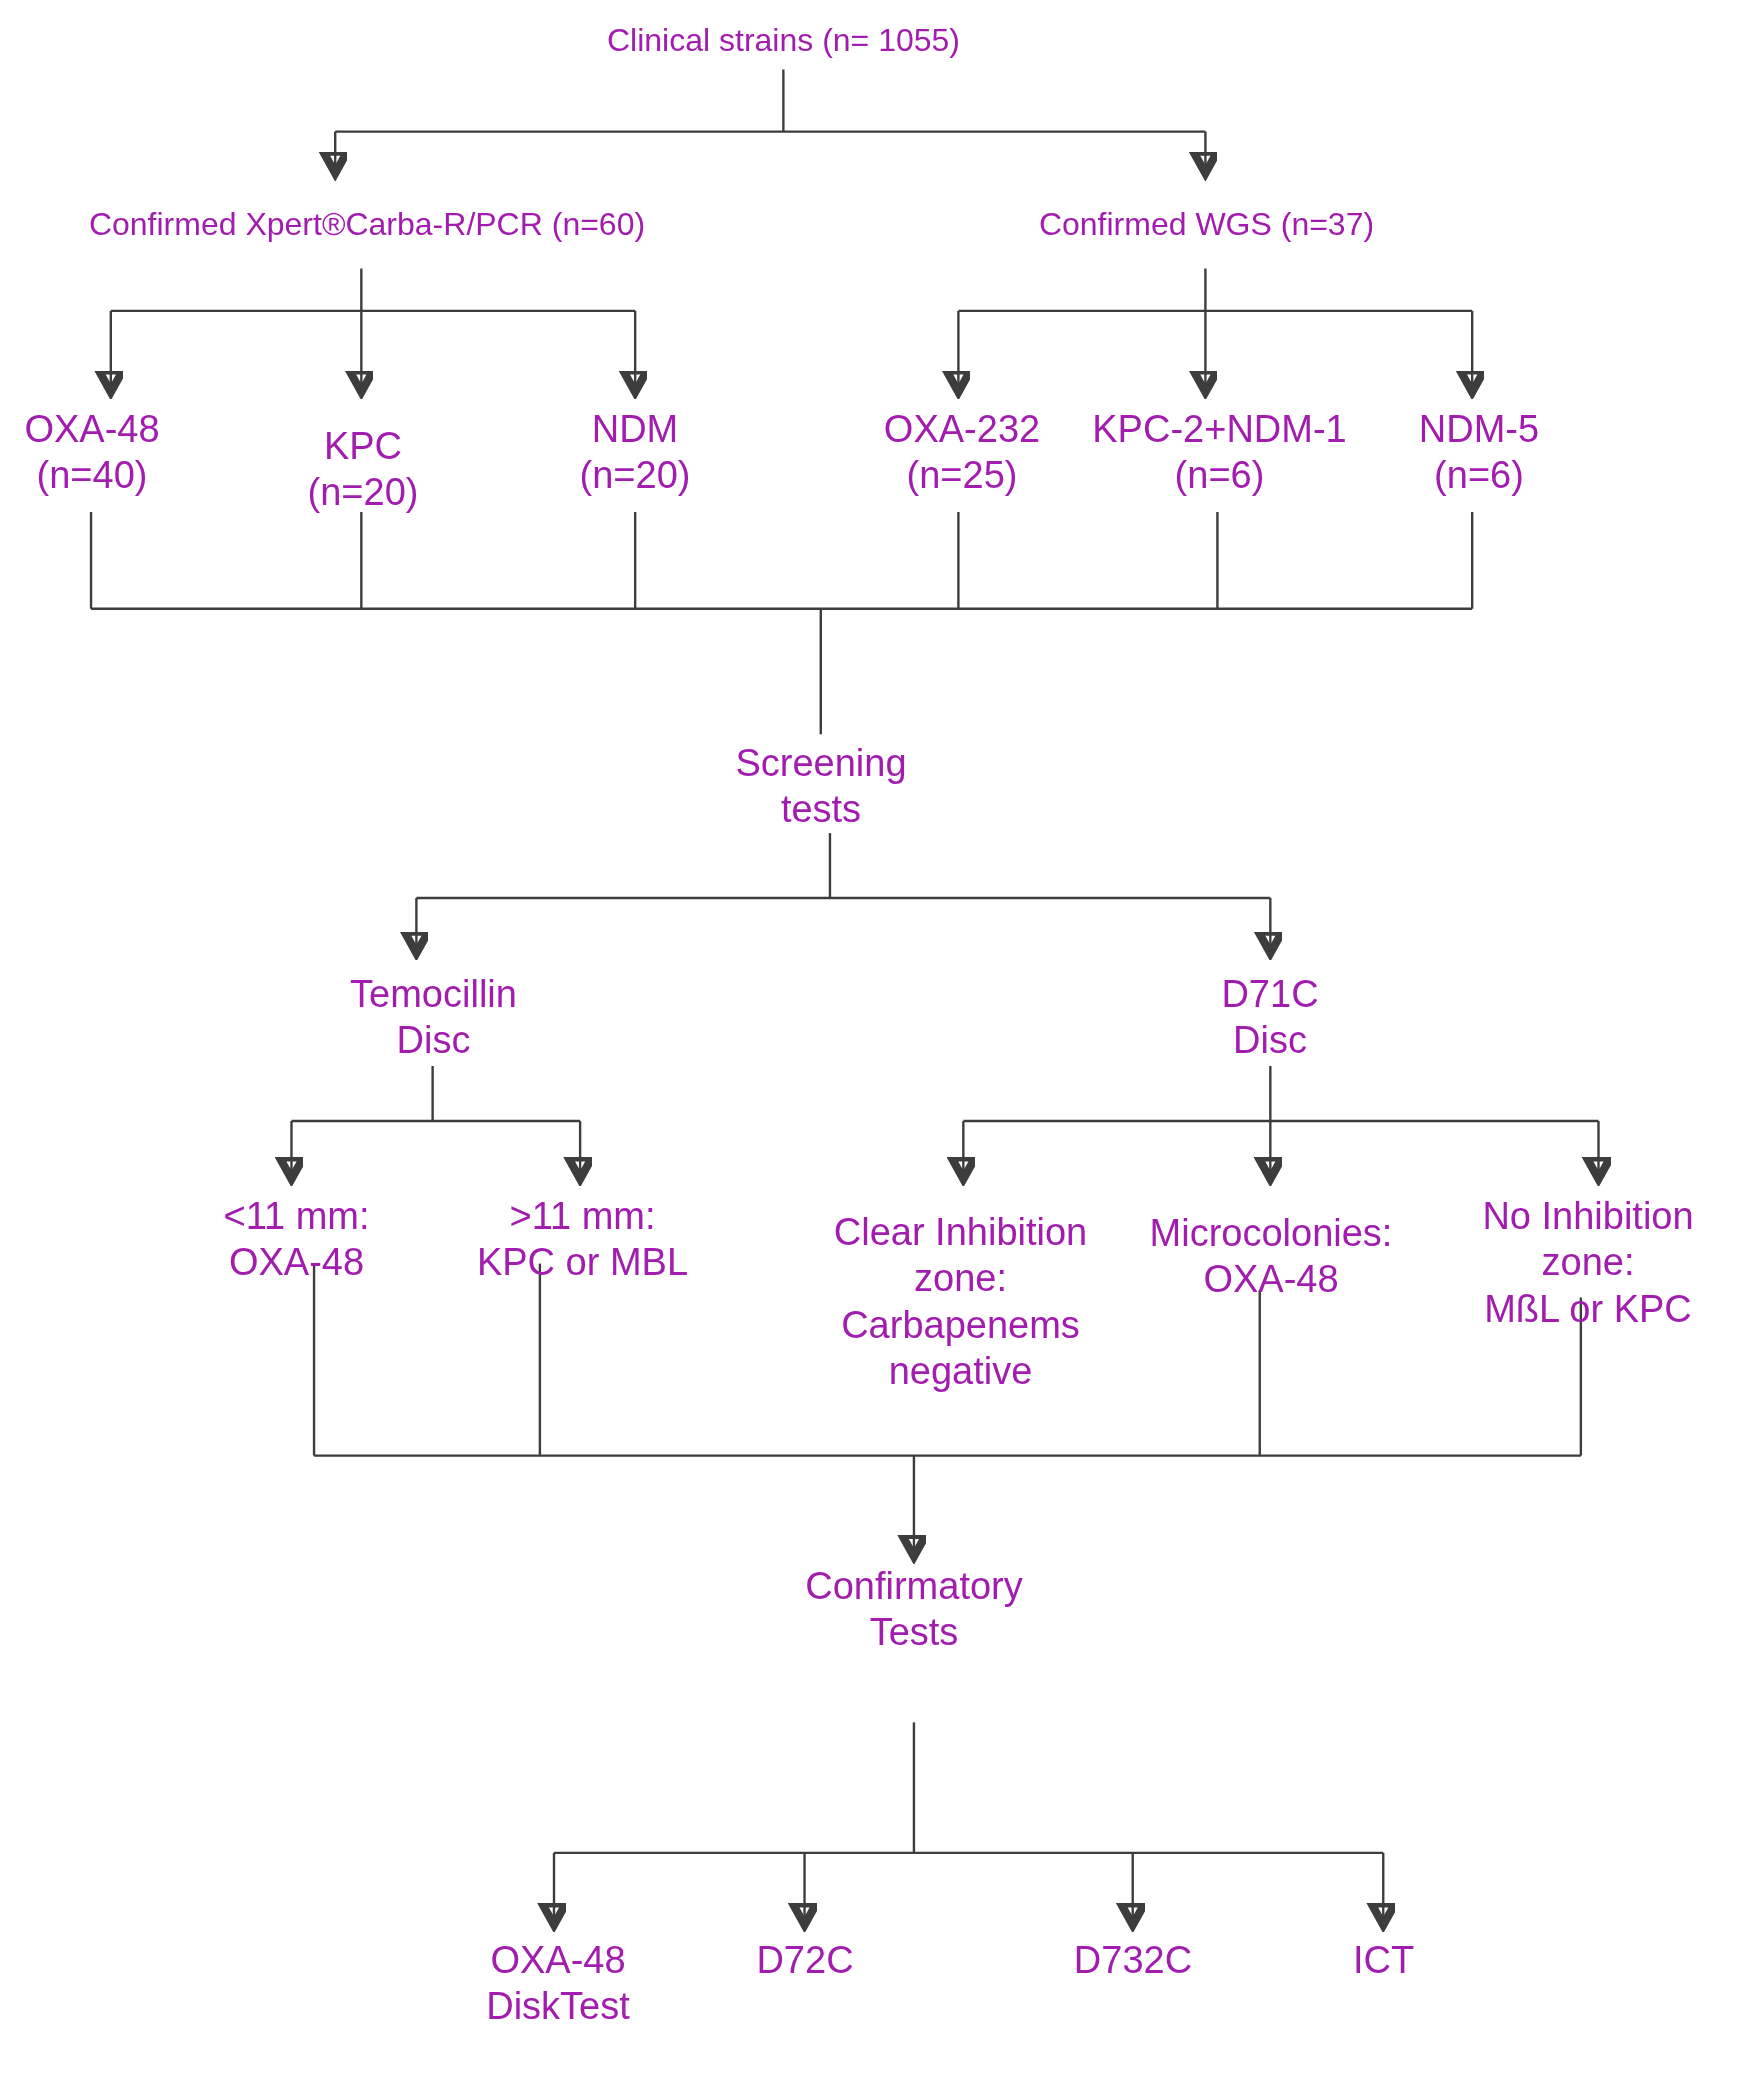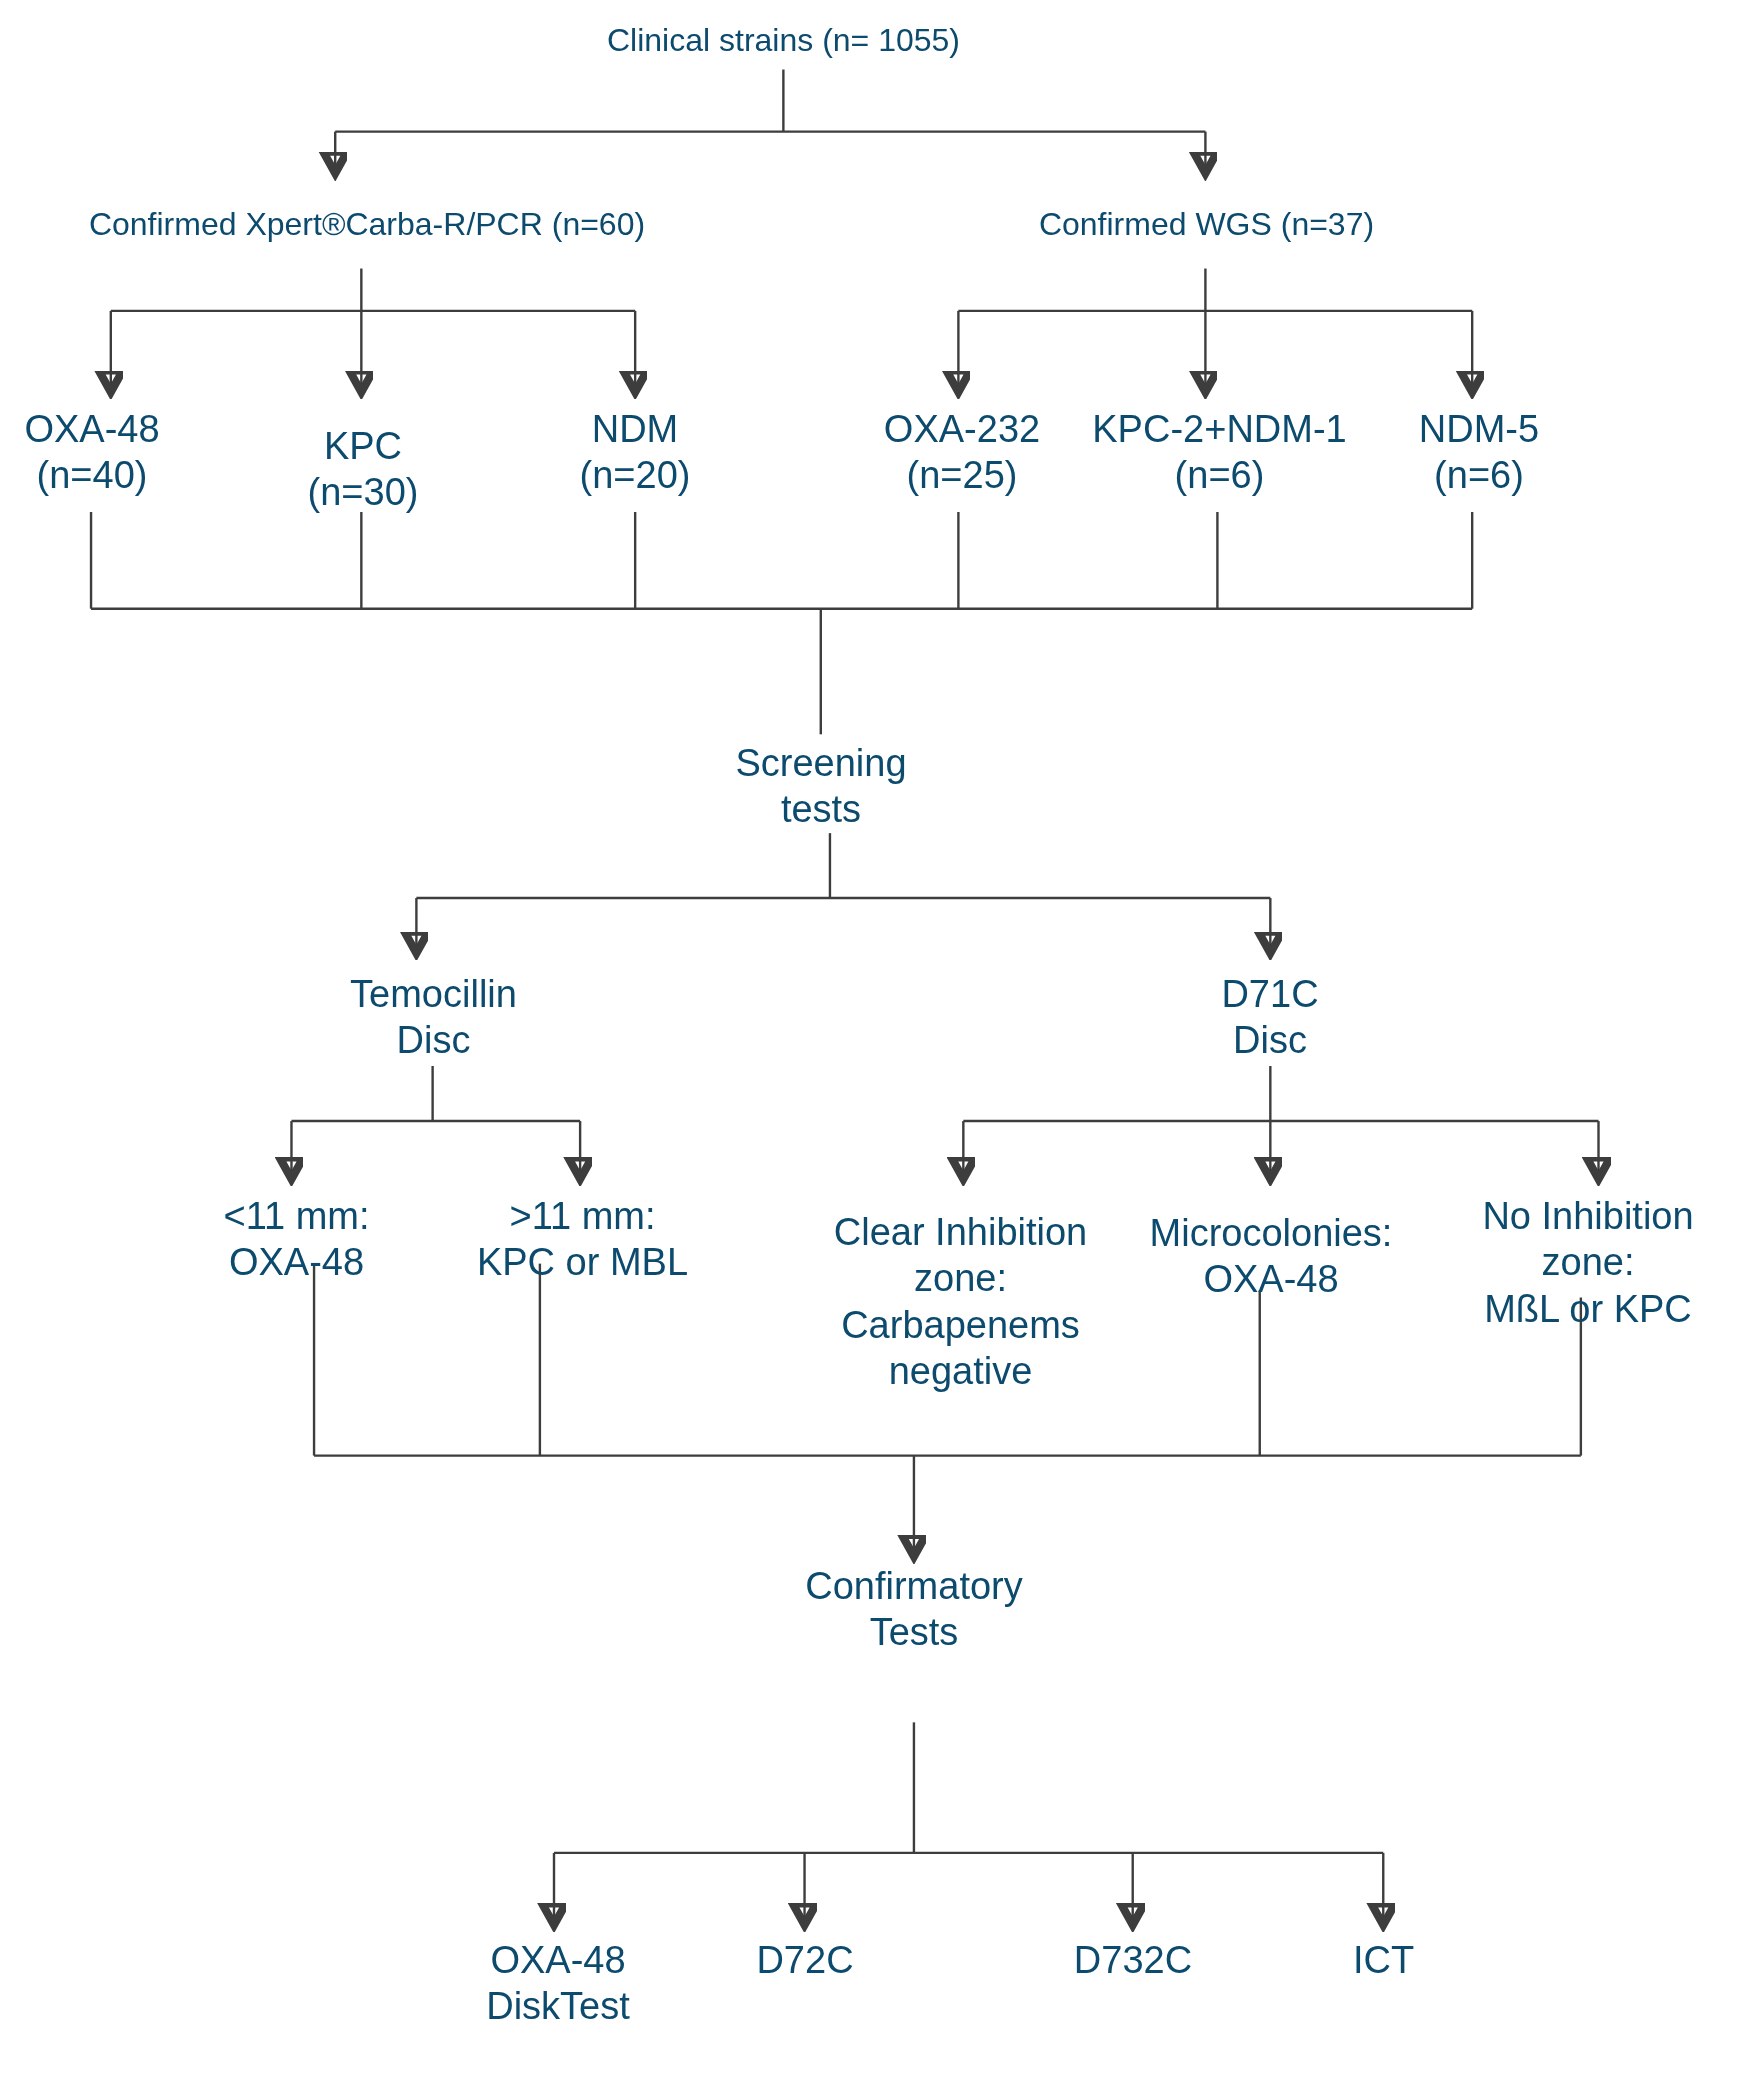--- a/index.html
+++ b/index.html
@@ -16,21 +16,21 @@
     width: 1758px;
     height: 2077px;
     background: #ffffff;
     overflow: hidden;
   }
   .node {
     position: absolute;
     text-align: center;
     line-height: 1.22;
     white-space: pre-line;
-    color: #0c4a6e;
+    color: #a21caf;
   }
   .n-lg { font-size: 32px; }
   .n-md { font-size: 38px; }
   svg.edges {
     position: absolute;
     left: 0;
     top: 0;
     width: 1758px;
     height: 2077px;
     pointer-events: none;
@@ -113,21 +113,21 @@
   <div class="node n-lg" style="left:466px; top:21px; width:635px;">Clinical strains (n= 1055)</div>
 
   <div class="node n-lg" style="left:14px; top:205px; width:706px;">Confirmed Xpert®Carba-R/PCR (n=60)</div>
 
   <div class="node n-lg" style="left:896px; top:205px; width:621px;">Confirmed WGS (n=37)</div>
 
   <div class="node n-md" style="left:0px; top:406px; width:184px;">OXA-48
 (n=40)</div>
 
   <div class="node n-md" style="left:275px; top:423px; width:176px;">KPC
-(n=30)</div>
+(n=20)</div>
 
   <div class="node n-md" style="left:547px; top:406px; width:176px;">NDM
 (n=20)</div>
 
   <div class="node n-md" style="left:863px; top:406px; width:198px;">OXA-232
 (n=25)</div>
 
   <div class="node n-md" style="left:1064px; top:406px; width:311px;">KPC-2+NDM-1
 (n=6)</div>
 

